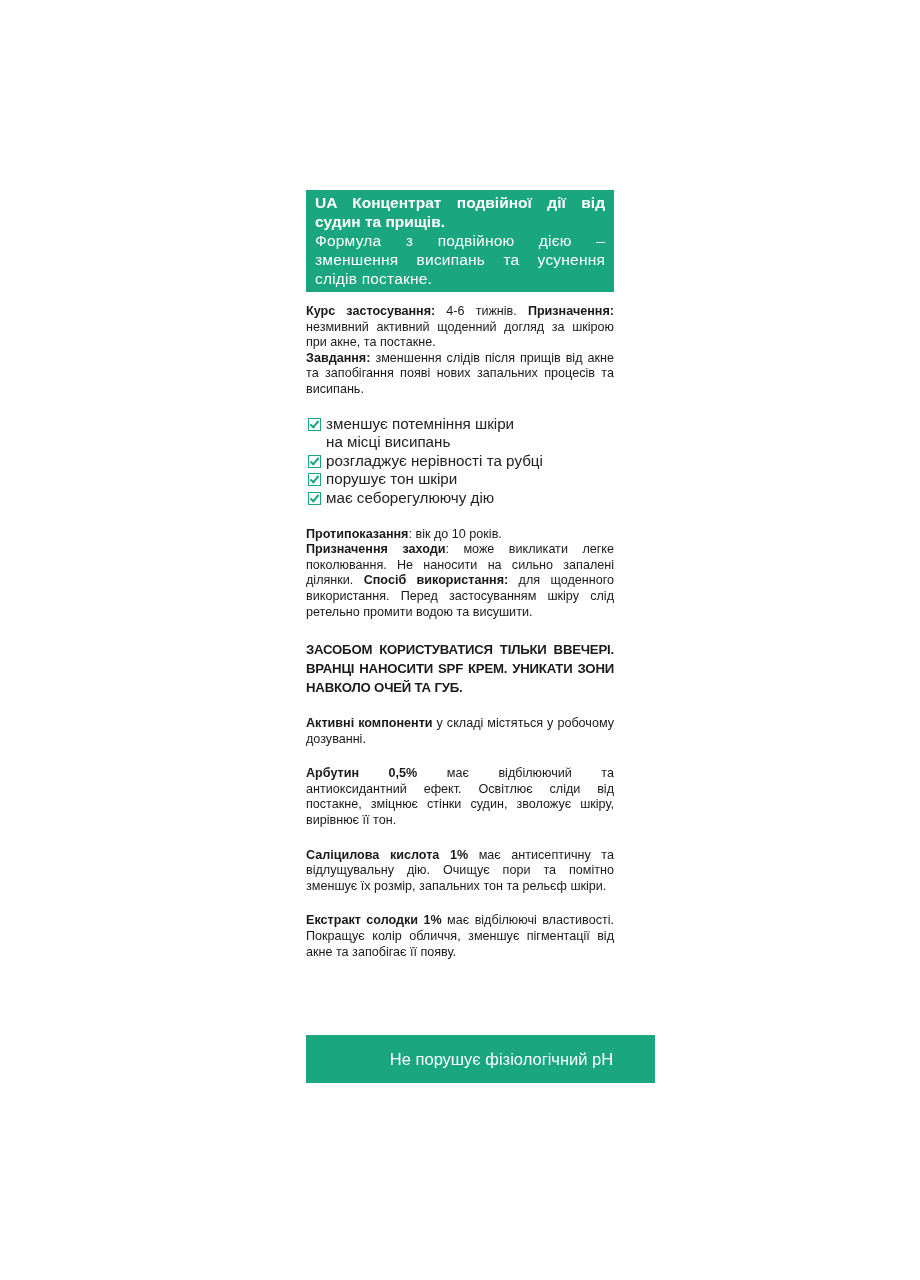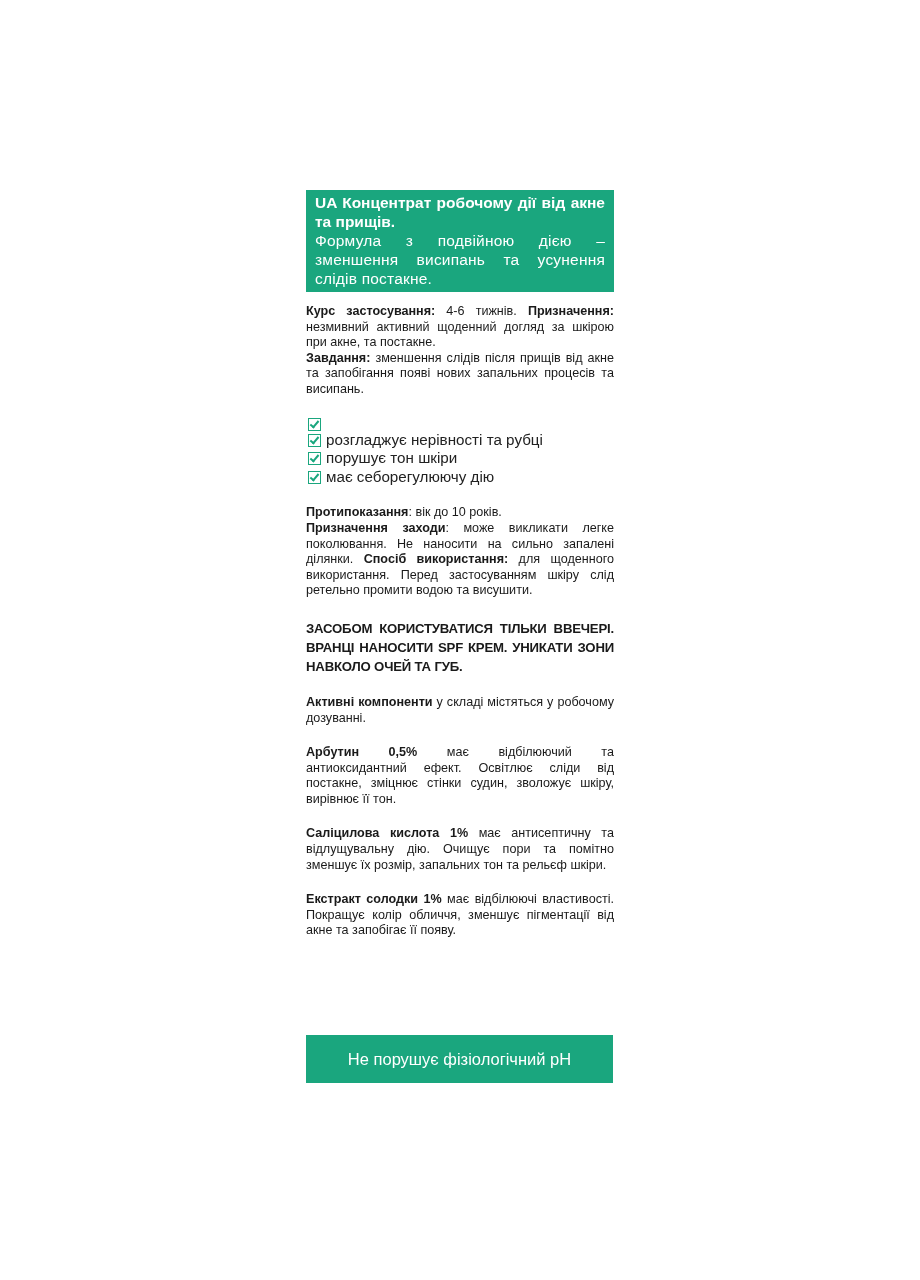--- a/index.html
+++ b/index.html
@@ -17,45 +17,46 @@
     ul.checks { list-style: none; margin: 17px 0 0 0; padding: 0; }
     ul.checks li { display: flex; align-items: flex-start; font-size: 15.2px; line-height: 18.6px; color: #222; }
     .cb { flex: 0 0 auto; width: 13px; height: 13px; border: 1.5px solid #1aa67e; box-sizing: border-box;
           margin: 3px 5px 0 2px; position: relative; background: #fff; }
     .cb::after { content: ""; position: absolute; left: 3px; top: 0px; width: 3px; height: 7px;
                  border-right: 2px solid #1aa67e; border-bottom: 2px solid #1aa67e; transform: rotate(40deg); }
     .warn { margin-top: 20px; font-weight: bold; font-size: 13.2px; line-height: 19px; text-align: justify; text-align-last: left; letter-spacing: -0.2px; }
     .gap-lg { margin-top: 19px; }
     .footer-box { position: absolute; left: 306px; top: 1035px; width: 307px; height: 48px;
                   background: #1aa67e; color: #ffffff; display: flex; align-items: center; justify-content: center;
-                  font-size: 16.5px; }
+                  font-size: 16.5px; padding-left: 42px; }
     .last-left { text-align-last: left; }
   </style>
 </head>
 <body>
 
 <div class="sheet">
 
   <div class="banner">
-    <span class="title">UA Концентрат робочому дії від акне та прищів.</span>
+    <span class="title">UA Концентрат подвійної дії від судин та прищів.</span>
     <span class="sub">Формула з подвійною дією – зменшення висипань та усунення слідів постакне.</span>
   </div>
 
   <div class="block">
     <p>
       <b>Курс застосування:</b><span> 4-6 тижнів. </span><b>Призначення:</b><span> незмивний активний щоденний догляд за шкірою при акне, та постакне.</span>
     </p>
     <p class="last-left">
       <b>Завдання:</b><span> зменшення слідів після прищів від акне та запобігання появі нових запальних процесів та висипань.</span>
     </p>
   </div>
 
   <ul class="checks">
     <li>
         <span class="cb"></span>
+        <span style="max-width:200px">зменшує потемніння шкіри на місці висипань</span>
       </li>
     <li>
         <span class="cb"></span>
         <span>розгладжує нерівності та рубці</span>
       </li>
     <li>
         <span class="cb"></span>
         <span>порушує тон шкіри</span>
       </li>
     <li>

